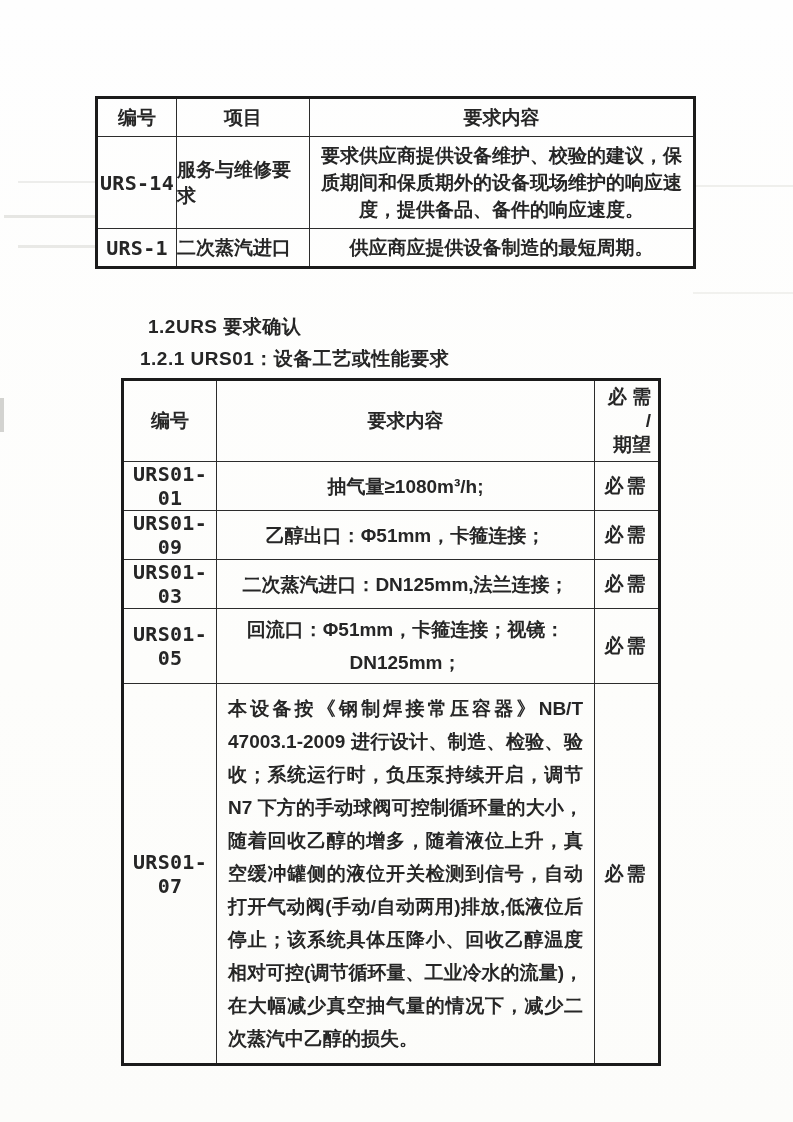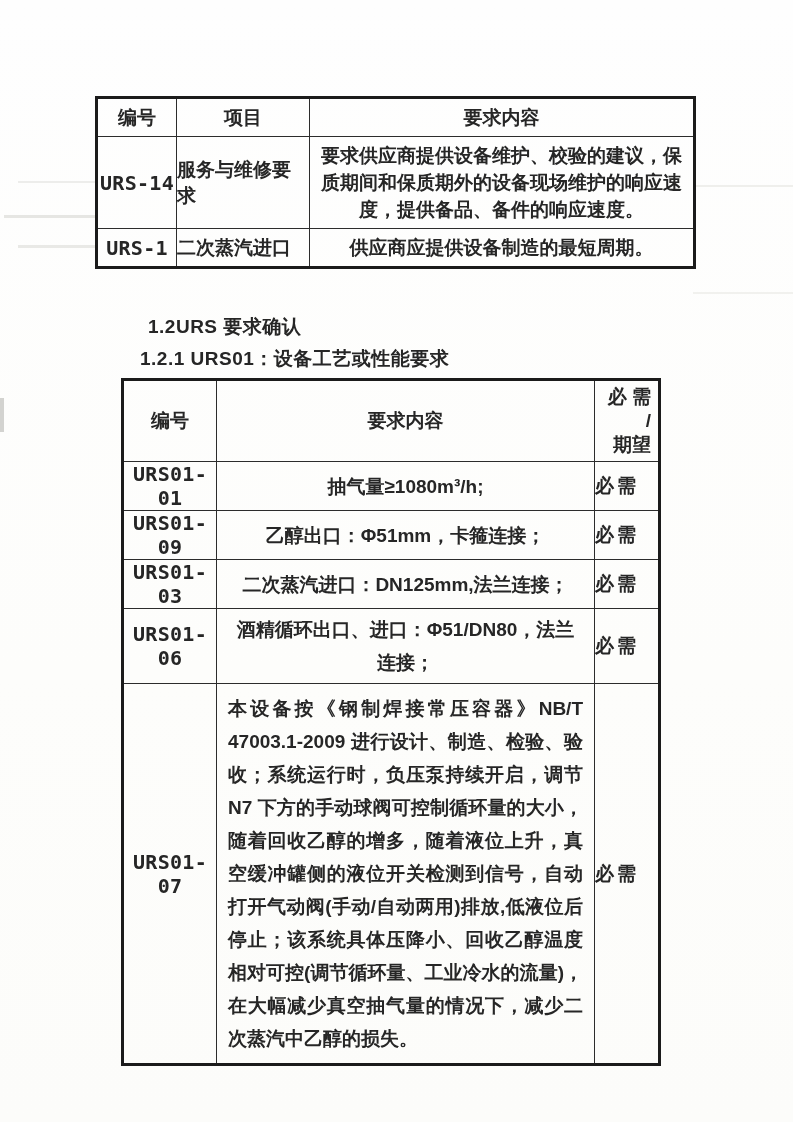--- a/index.html
+++ b/index.html
@@ -23,21 +23,21 @@
   td,th{border:1.6px solid #2c2c2c;font-weight:bold;font-size:19px;vertical-align:middle;
         overflow:hidden;padding:0;}
   #table1{left:95px;top:96px;width:598px;}
   #table2{left:121px;top:378px;width:537px;}
 
   .c-id{text-align:center;font-family:"DejaVu Sans Mono","Liberation Mono",monospace;
         font-size:20px;letter-spacing:0.3px;}
   .c-item{text-align:left;}
   .c-head{text-align:center;}
   .c-content{text-align:center;padding:5px 11px;line-height:27px;}
-  .c-need{text-align:left;letter-spacing:3px;}
+  .c-need{text-align:center;letter-spacing:3px;}
 
   #table1 .h-row{height:39px;}
   #table1 .r-14{height:81px;}
   #table1 .r-15{height:36px;}
   #table1 .r-16{height:58px;}
 
   #table2 .h-row{height:54px;}
   #table2 .r-s{height:47px;}
   #table2 .r-big{height:258px;}
   #table2 .c-content{line-height:33px;padding:4px 11px;}
@@ -113,22 +113,22 @@
       <td class="c-id">URS01-09</td>
       <td class="c-content">乙醇出口：Φ51mm，卡箍连接；</td>
       <td class="c-need">必需</td>
     </tr>
     <tr class="r-s">
       <td class="c-id">URS01-03</td>
       <td class="c-content">二次蒸汽进口：DN125mm,法兰连接；</td>
       <td class="c-need">必需</td>
     </tr>
     <tr class="r-s">
-      <td class="c-id">URS01-06</td>
-      <td class="c-content">酒精循环出口、进口：Φ51/DN80，法兰连接；</td>
+      <td class="c-id">URS01-05</td>
+      <td class="c-content">回流口：Φ51mm，卡箍连接；视镜：DN125mm；</td>
       <td class="c-need">必需</td>
     </tr>
     <tr class="r-big">
       <td class="c-id">URS01-07</td>
       <td class="c-content">本设备按《钢制焊接常压容器》NB/T  47003.1-2009 进行设计、制造、检验、验收；系统运行时，负压泵持续开启，调节 N7 下方的手动球阀可控制循环量的大小，随着回收乙醇的增多，随着液位上升，真空缓冲罐侧的液位开关检测到信号，自动打开气动阀(手动/自动两用)排放,低液位后停止；该系统具体压降小、回收乙醇温度相对可控(调节循环量、工业冷水的流量)，在大幅减少真空抽气量的情况下，减少二次蒸汽中乙醇的损失。</td>
       <td class="c-need">必需</td>
     </tr>
 
   </tbody>
     </table>

